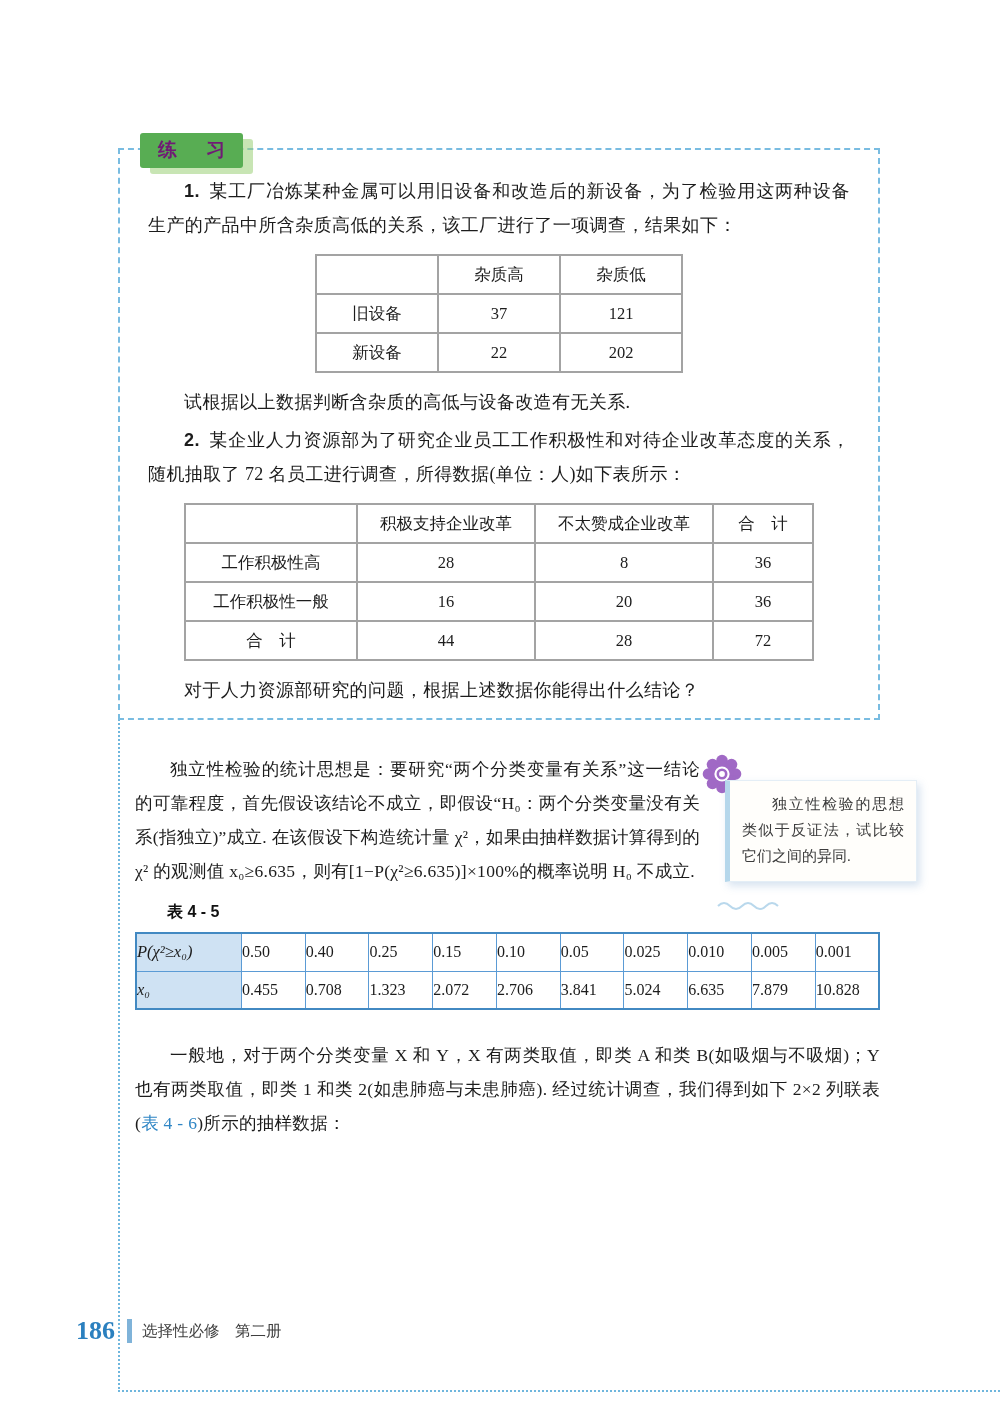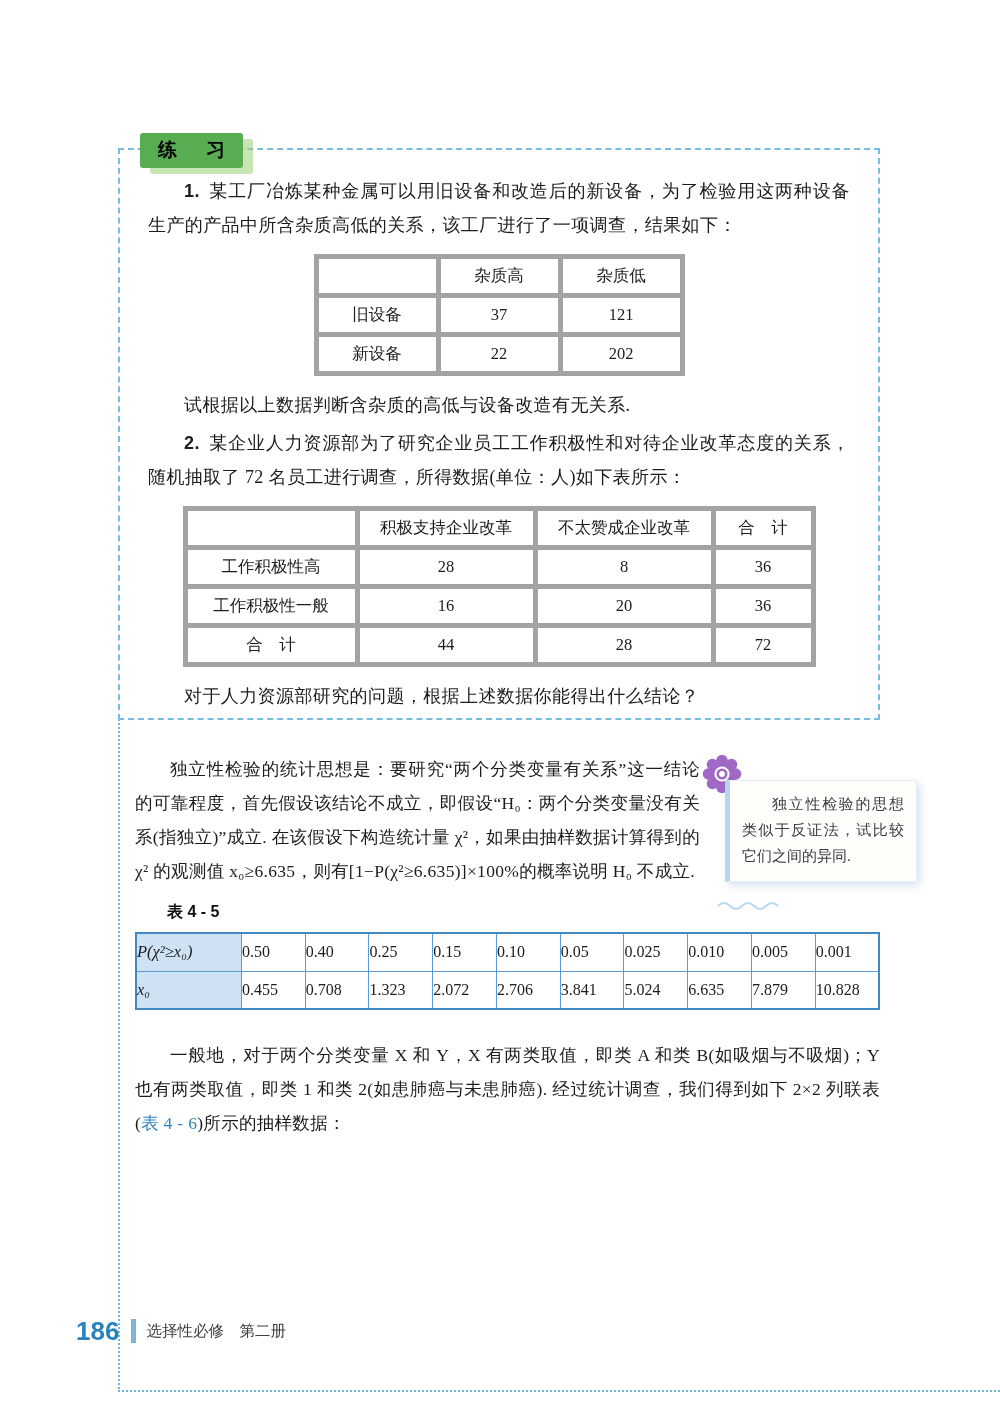--- a/index.html
+++ b/index.html
@@ -16,38 +16,38 @@
     pointer-events:none;
   }
 
   
   .exercise-box {
     position:absolute; left:118px; top:148px; width:762px; height:572px;
     border:2px dashed #79bce1; background:#ffffff; padding:24px 28px 0 28px;
   }
   .exercise-label {
     position:absolute; left:20px; top:-17px;
-    background:#58ad53; color:#000000;
+    background:#58ad53; color:#701a75;
     font-family:"Liberation Sans", sans-serif; font-weight:bold;
     font-size:19px; letter-spacing:12px;
     padding:4px 6px 5px 18px; border-radius:3px;
     box-shadow:10px 6px 0 rgba(154,207,118,0.55);
   }
   .ex-p {
     font-size:18px; line-height:34px; text-align:justify; text-indent:2em;
     letter-spacing:0.4px;
   }
   .pnum { font-family:"Liberation Sans", sans-serif; font-weight:bold; margin-right:9px; }
 
   .ex-table {
     border-collapse:collapse; margin:12px auto 12px auto;
     font-size:16.5px; color:#1c1c1c;
   }
   .ex-table td {
-    border:5px solid #a3a3a3; text-align:center; height:39px; padding:0 8px;
+    border:2px solid #a3a3a3; text-align:center; height:39px; padding:0 8px;
   }
   .t1 td:nth-child(1){ width:122px; }
   .t1 td:nth-child(2){ width:122px; }
   .t1 td:nth-child(3){ width:122px; }
   .t2 td:nth-child(1){ width:172px; }
   .t2 td:nth-child(2){ width:178px; }
   .t2 td:nth-child(3){ width:178px; }
   .t2 td:nth-child(4){ width:100px; }
   .mt8 { margin-top:8px; }
   .mt4 { margin-top:4px; }
@@ -88,21 +88,21 @@
   .crit-table td.lbl {
     background:#cfe2f3; width:106px; font-style:italic; font-size:16.5px;
   }
   .crit-table td.val { width:64px; background:#ffffff; }
 
   .para4 { margin-top:28px; }
 
   
   .footer { position:absolute; left:76px; top:1316px; display:flex; align-items:center; }
   .page-num {
-    color:#2b80bf; font-family:Liberation Sans, sans-serif;
+    color:#2b80bf; font-family:Liberation Serif, serif;
     font-weight:bold; font-size:26px; line-height:30px;
   }
   .footer-bar { width:5px; height:24px; background:#7fb3d9; margin:0 10px 0 12px; }
   .footer-text {
     font-size:15.5px; color:#3f3f3f; font-family:"Liberation Sans", sans-serif;
   }
 </style>
 </head>
 <body>
 

